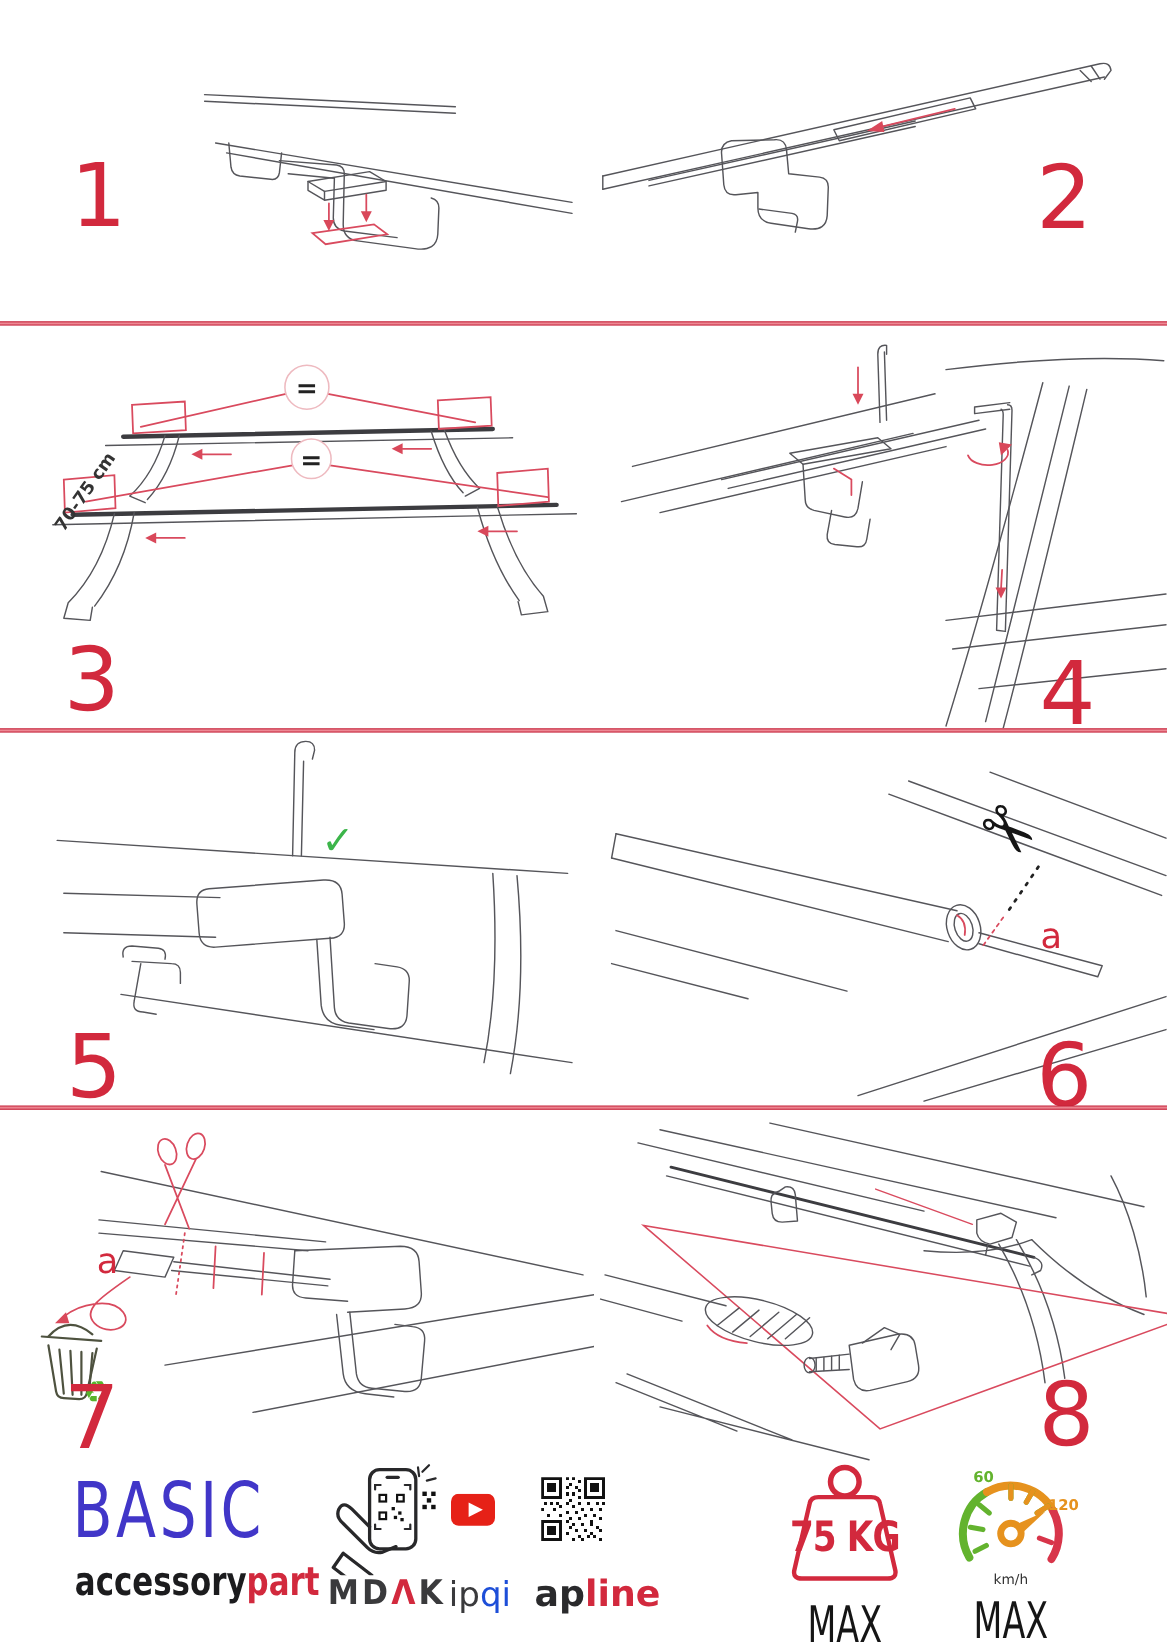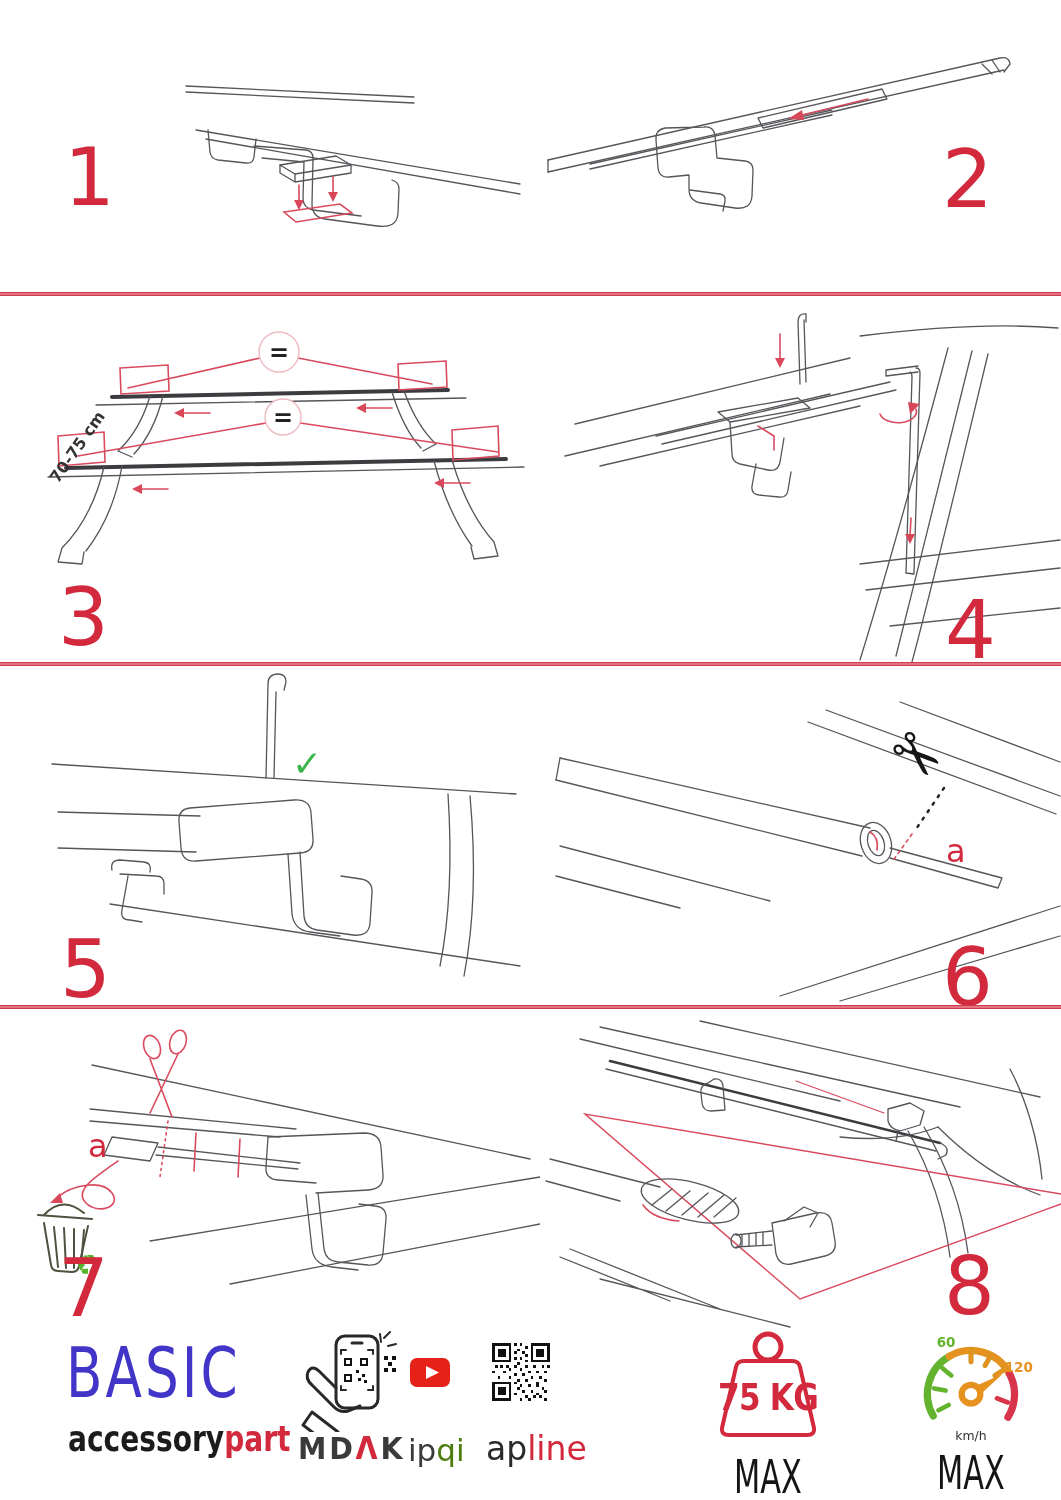--- a/index.html
+++ b/index.html
@@ -31,22 +31,22 @@
   .footer>*{position:absolute;}
   .basic-title{left:66px;top:8px;font-size:70px;line-height:1;color:#4136c8;
                letter-spacing:4px;transform:scaleX(.76);transform-origin:left top;white-space:nowrap;}
   .brandname{left:68px;top:88px;font-size:36px;font-weight:bold;color:#1c1c1e;
              transform:scaleX(.78);transform-origin:left top;white-space:nowrap;}
   .brandname .red{color:#d2293d;}
   .mdak{left:298px;top:100px;font-size:31px;font-weight:600;letter-spacing:3px;color:#3a3a3c;
         transform:scaleX(.92);transform-origin:left top;white-space:nowrap;}
   .mdak .red{color:#d2293d;}
   .ipqi{left:408px;top:102px;font-size:31px;font-weight:500;color:#3a3a3c;white-space:nowrap;}
-  .ipqi .red{color:#4d7c0f;}
-  .apline{left:486px;top:99px;font-size:33px;font-weight:400;color:#2a2a2c;white-space:nowrap;}
+  .ipqi .red{color:#1d4ed8;}
+  .apline{left:486px;top:99px;font-size:33px;font-weight:700;color:#2a2a2c;white-space:nowrap;}
   .apline .red{color:#d2293d;}
   .maxlabel{font-size:46px;line-height:1;color:#151515;font-weight:500;
             transform:scaleX(.66);transform-origin:center top;text-align:center;}
 </style>
 </head>
 <body>
 
 <div class="sheet">
 
   <div class="panel" style="left:0;top:0;width:530px;height:292px">
@@ -342,21 +342,21 @@
 
     <div style="left:688px;top:0;width:160px">
       <svg viewBox="0 0 160 120" width="160" height="120">
         <circle cx="80" cy="17" r="13" fill="none" stroke="#d2293d" stroke-width="5"></circle>
         <path d="M56,31 L104,31 Q111,31 112,37 L126,98 Q127,105 119,105 L41,105 Q33,105 34,98 L48,37 Q49,31 56,31 Z" fill="#fff" stroke="#d2293d" stroke-width="4" stroke-linejoin="round"></path>
         <text x="80" y="80" text-anchor="middle" fill="#d2293d" font-size="38" font-weight="bold" transform="scale(0.82,1)" transform-origin="80 0" style="letter-spacing:-1px">75 KG</text>
       </svg>
       <div class="maxlabel" style="width:160px">MAX</div>
     </div>
 
-    <div style="left:896px;top:4px;width:150px">
+    <div style="left:844px;top:4px;width:150px">
       <svg viewBox="0 0 120 108" width="150" height="135" style="height:112px;width:150px">
         <g fill="none" stroke-linecap="round">
           <path d="M23.6,79 A42,42 0 0 1 39,21.6" stroke="#63b32e" stroke-width="7"></path>
           <path d="M39,21.6 A42,42 0 0 1 97.1,38.3" stroke="#e6921e" stroke-width="7"></path>
           <path d="M97.1,38.3 A42,42 0 0 1 95.6,80.3" stroke="#d8354a" stroke-width="7"></path>
           <path d="M28.6,73.5 L38.5,68.5 M24.5,52.5 L35.5,54.5 M32.5,33 L41,40 M60,16 L60,27 M79,21 L73.5,30.5 M92.5,34 L83,40" stroke-width="4.5" stroke="#63b32e"></path>
           <path d="M60,16 L60,27 M79,21 L73.5,30.5 M92.5,34 L83,40" stroke-width="4.5" stroke="#e6921e"></path>
           <path d="M95.6,66 L85,62" stroke-width="4.5" stroke="#d8354a"></path>
         </g>
         <path d="M60,52 L90.5,38.5 L64,63 Z" fill="#e6921e"></path>

